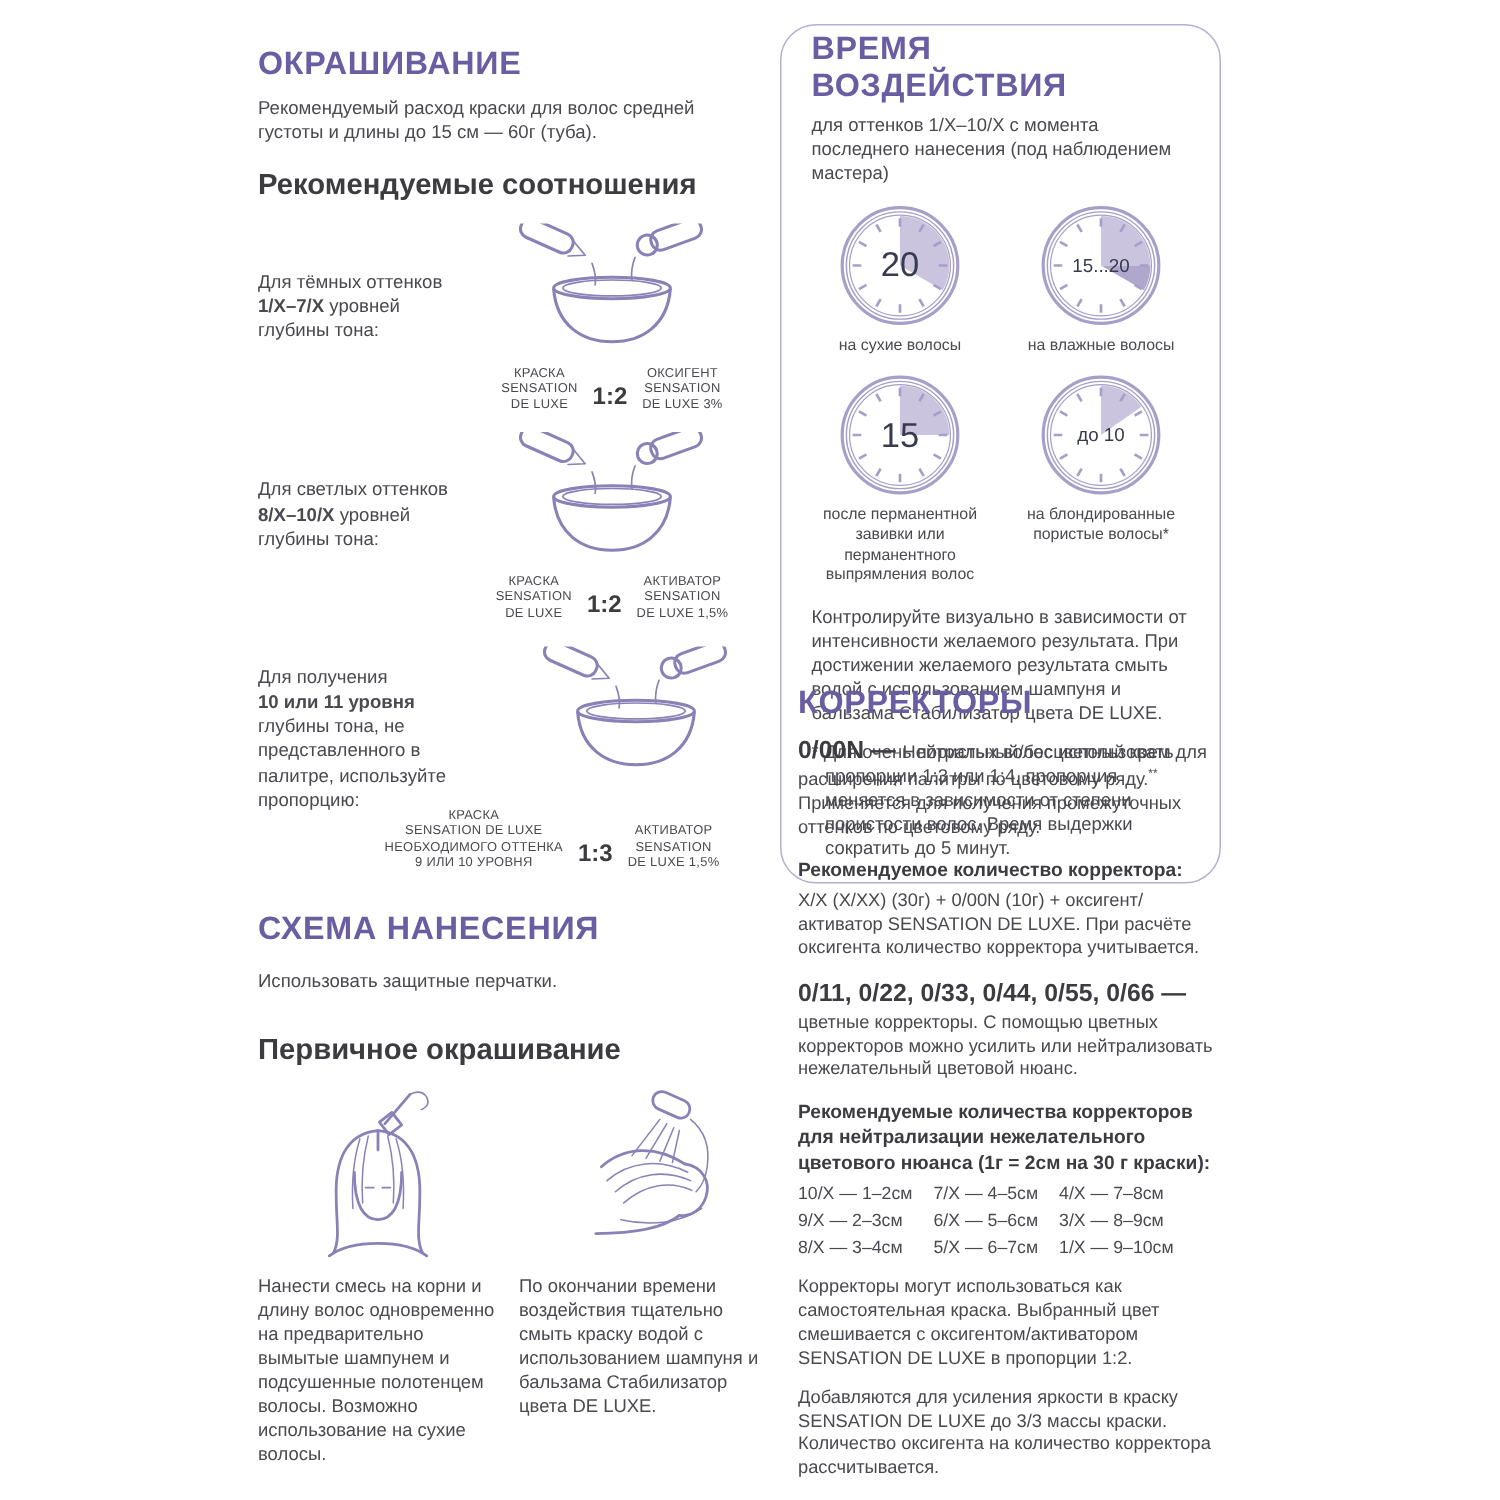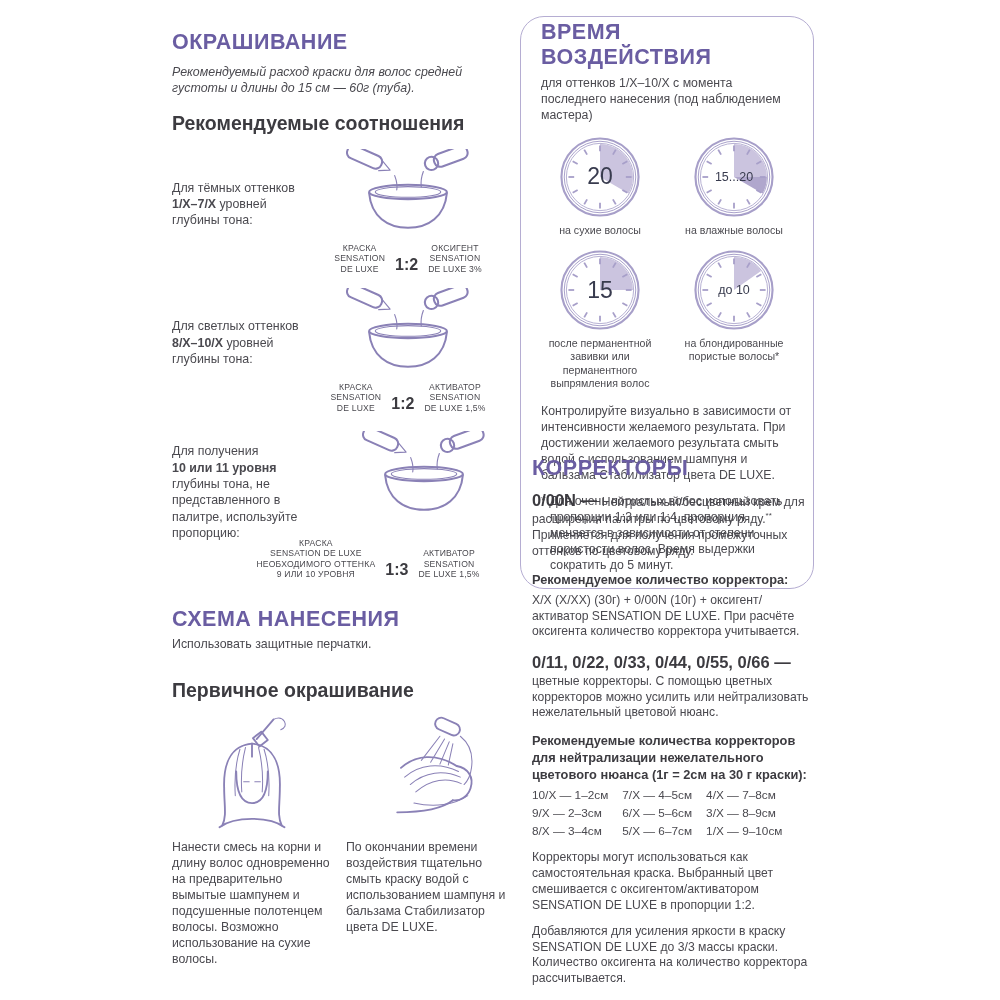--- a/index.html
+++ b/index.html
@@ -1,19 +1,19 @@
 <!DOCTYPE html>
 <html lang="ru"><head>
 <meta charset="utf-8">
 <style>
   html,body{margin:0;padding:0;}
   body{width:1000px;height:1000px;background:#ffffff;overflow:hidden;
        font-family:"Liberation Sans", sans-serif;color:#4a494f;position:relative;}
   .h1{font-size:21.5px;font-weight:bold;color:#6a5da2;letter-spacing:.5px;margin:0 0 9px 0;}
-  .h2{font-size:19.5px;font-weight:bold;color:#3c3b40;margin:0 0 10px 0;}
+  .h2{font-size:19.5px;font-weight:bold;color:#3c3b40;margin:16px 0 10px 0;}
   .body-t{font-size:12.4px;line-height:1.3;margin:0;}
   .left-col{position:absolute;left:172px;top:30px;width:334px;}
   
   .mix-row{display:grid;grid-template-columns:138px 1fr;margin-top:14px;align-items:start;}
   .mix-text{font-size:12.4px;line-height:1.32;padding-top:18px;}
   .mix-fig{display:flex;justify-content:center;}
   .mix-fig svg{width:156px;height:88px;}
   .mix-labels{grid-column:2;display:flex;justify-content:center;align-items:flex-end;gap:10px;margin-top:2px;}
   .mix-labels.wide{grid-column:1 / -1;margin-left:58px;margin-top:-16px;}
   .mlabel{font-size:8.6px;line-height:1.2;letter-spacing:.2px;text-align:center;white-space:pre-line;color:#4a494f;}
@@ -100,21 +100,21 @@
       <path d="M113,75 C98,68 80,70 64,84" class="thin"></path>
       <path d="M104,93 C94,101 74,106 44,106"></path>
       <path d="M62,96 C84,101 106,98 120,88" class="thin"></path>
     </g>
   </defs>
 </svg>
 
 <div class="left-col">
 
   <h1 class="h1">ОКРАШИВАНИЕ</h1>
-  <p class="body-t" style="margin-bottom:16px;font-style:italic;">Рекомендуемый расход краски для волос средней густоты и длины до 15 см — 60г (туба).</p>
+  <p class="body-t" style="">Рекомендуемый расход краски для волос средней густоты и длины до 15 см — 60г (туба).</p>
   <h2 class="h2" style="margin-bottom:0;">Рекомендуемые соотношения</h2>
 
   <div class="mix-row">
     <p class="mix-text"><span>Для тёмных оттенков</span><br>
       <b>1/X–7/X</b><span> уровней глубины тона:</span></p>
     <div class="mix-fig">
       <svg viewBox="0 0 150 86">
           <use href="#fig-bowl"></use>
         </svg>
     </div>
@@ -162,21 +162,21 @@
 НЕОБХОДИМОГО ОТТЕНКА
 9 ИЛИ 10 УРОВНЯ</div>
       <div class="ratio">1:3</div>
       <div class="mlabel">АКТИВАТОР
 SENSATION
 DE LUXE 1,5%</div>
     </div>
   </div>
 
   <div class="scheme">
-    <h1 class="h1" style="margin-bottom:5px;">СХЕМА НАНЕСЕНИЯ</h1>
+    <h1 class="h1" style="margin-bottom:15px;">СХЕМА НАНЕСЕНИЯ</h1>
     <p class="scheme-sub">Использовать защитные перчатки.</p>
     <h2 class="h2">Первичное окрашивание</h2>
 
     <div class="fig-pair">
       <div class="fig-cell">
         <div class="fig-art">
           <svg viewBox="0 0 150 125">
               <use href="#fig-apply"></use>
             </svg>
         </div>

